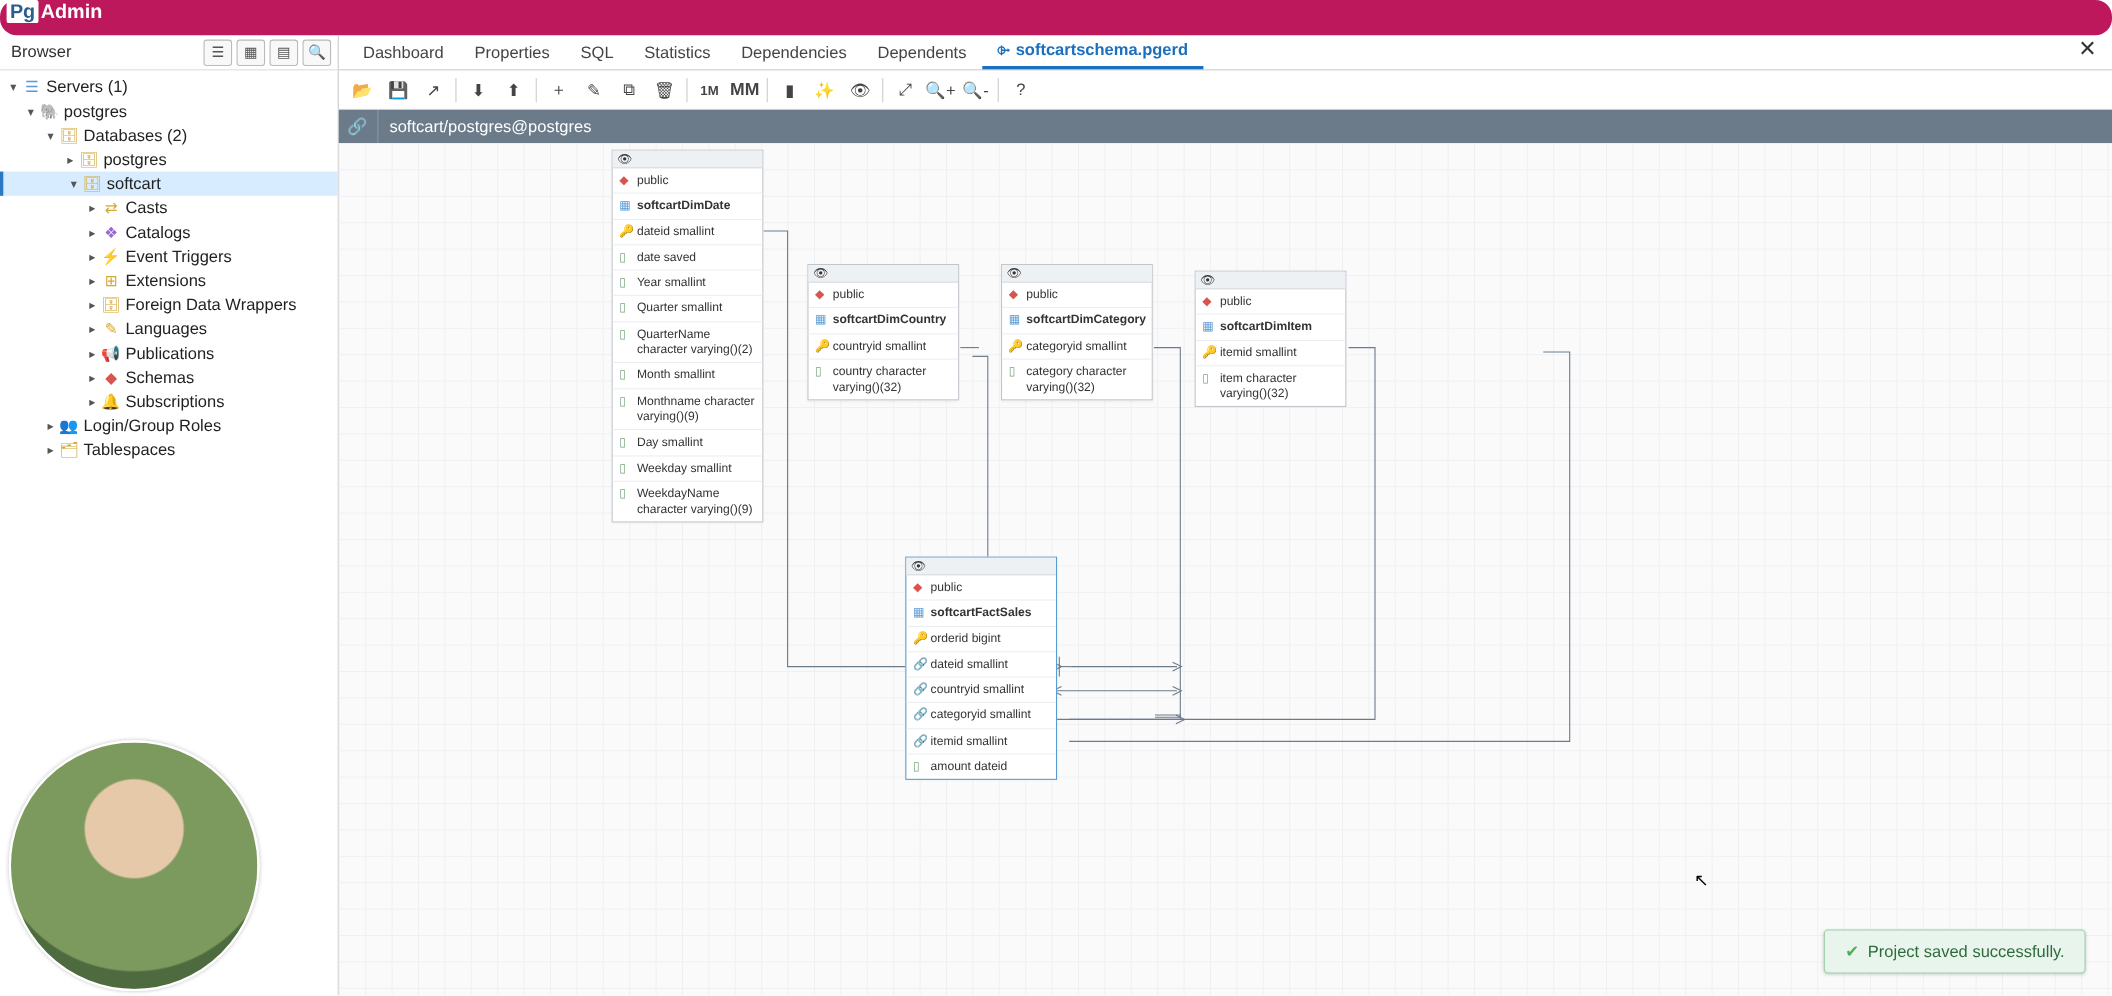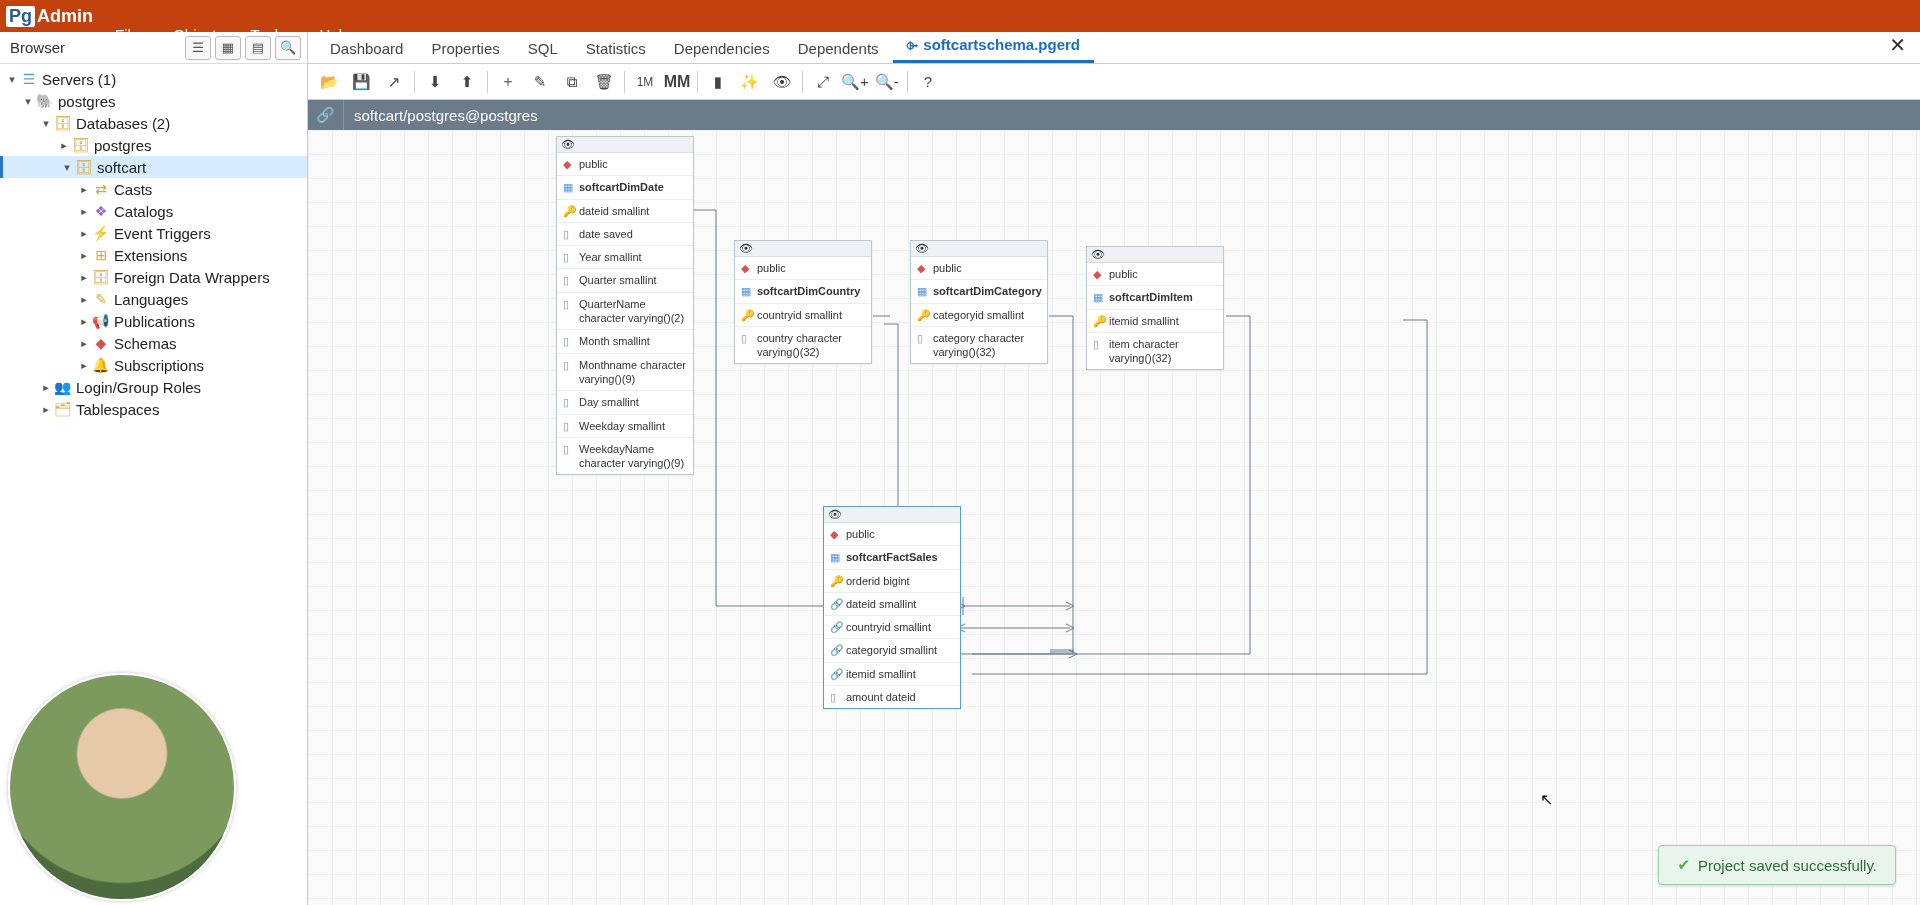--- a/index.html
+++ b/index.html
@@ -1,18 +1,18 @@
 <!DOCTYPE html>
 <html><head>
 <meta charset="utf-8">
 <style>
 * { box-sizing: border-box; margin: 0; padding: 0; font-family: "Segoe UI", Arial, sans-serif; }
 html, body { width: 1920px; height: 905px; overflow: hidden; background:#fff; }
 
-.menubar { height:32px; background:#c2410c; color:#fff; display:flex; align-items:center; padding:0 6px; font-size:15px; }
+.menubar { height:32px; background:#be185d; color:#fff; display:flex; align-items:flex-start; padding:0 6px; font-size:15px;border-radius:15px; }
 .logo { display:flex; align-items:center; font-weight:600; font-size:18px; padding:0 12px 0 0;}
 .logo-pg { background:#fff; color:#2b5e8e; font-weight:700; padding:0 3px; border-radius:2px; margin-right:2px;}
 .menubar .mitem { padding:0 10px; cursor:pointer; display:flex; align-items:center; gap:3px;margin-top:36px;}
 .chev-down::after{content:"";display:inline-block;border:4px solid transparent;border-top-color:#fff;margin-left:3px;position:relative;top:2px;}
 
 .app { display:flex; height:calc(905px - 32px); }
 .sidebar { width:308px; border-right:1px solid #ccc; display:flex; flex-direction:column; position:relative;}
 .sidebar-header { height:32px; display:flex; align-items:center; justify-content:space-between; padding:0 6px 0 10px; border-bottom:1px solid #ddd; font-size:15px; color:#333;}
 .sidebar-tools { display:flex; gap:4px; }
 .tbtn { width:26px; height:24px; border:1px solid #bbb; border-radius:3px; display:flex; align-items:center; justify-content:center; font-size:13px; color:#555; background:#f8f8f8; cursor:pointer;}
@@ -198,21 +198,21 @@
       <div class="tb">↗</div>
       <div class="sep"></div>
       <div class="tb">⬇</div>
       <div class="tb">⬆</div>
       <div class="sep"></div>
       <div class="tb">＋</div>
       <div class="tb">✎</div>
       <div class="tb">⧉</div>
       <div class="tb">🗑</div>
       <div class="sep"></div>
-      <div class="tb" style="font-size:12px;font-weight:400">1M</div>
+      <div class="tb" style="font-size:12px;font-weight:700">1M</div>
       <div class="tb" style="font-size:16px;font-weight:700">MM</div>
       <div class="sep"></div>
       <div class="tb">▮</div>
       <div class="tb">✨</div>
       <div class="tb">👁</div>
       <div class="sep"></div>
       <div class="tb">⤢</div>
       <div class="tb">🔍+</div>
       <div class="tb">🔍-</div>
       <div class="sep"></div>

